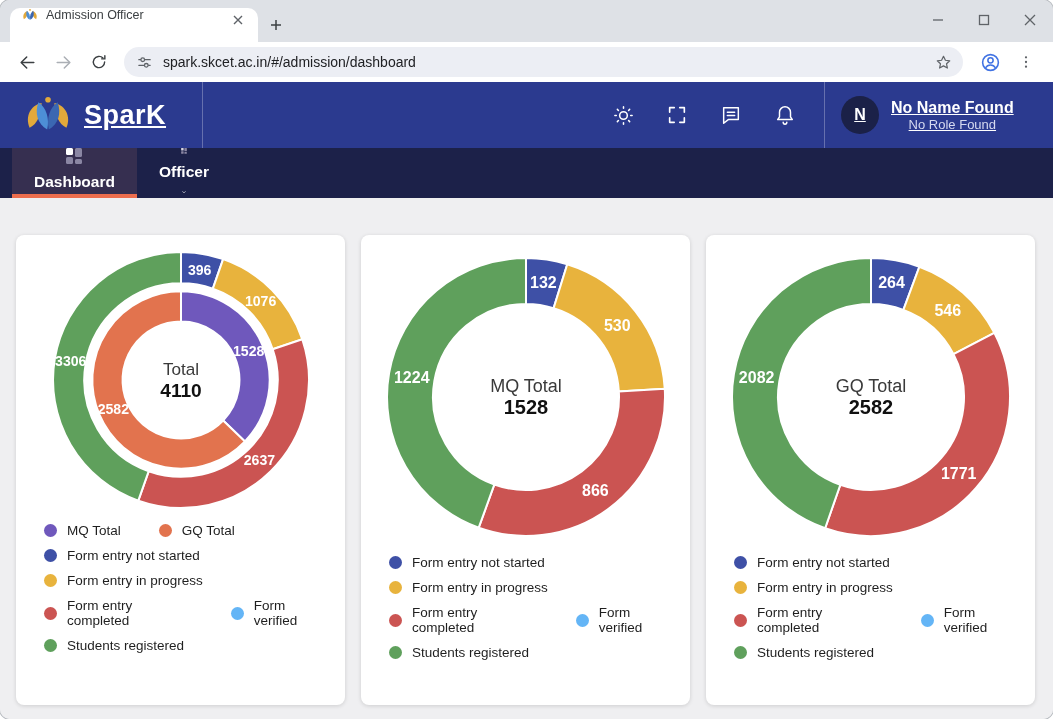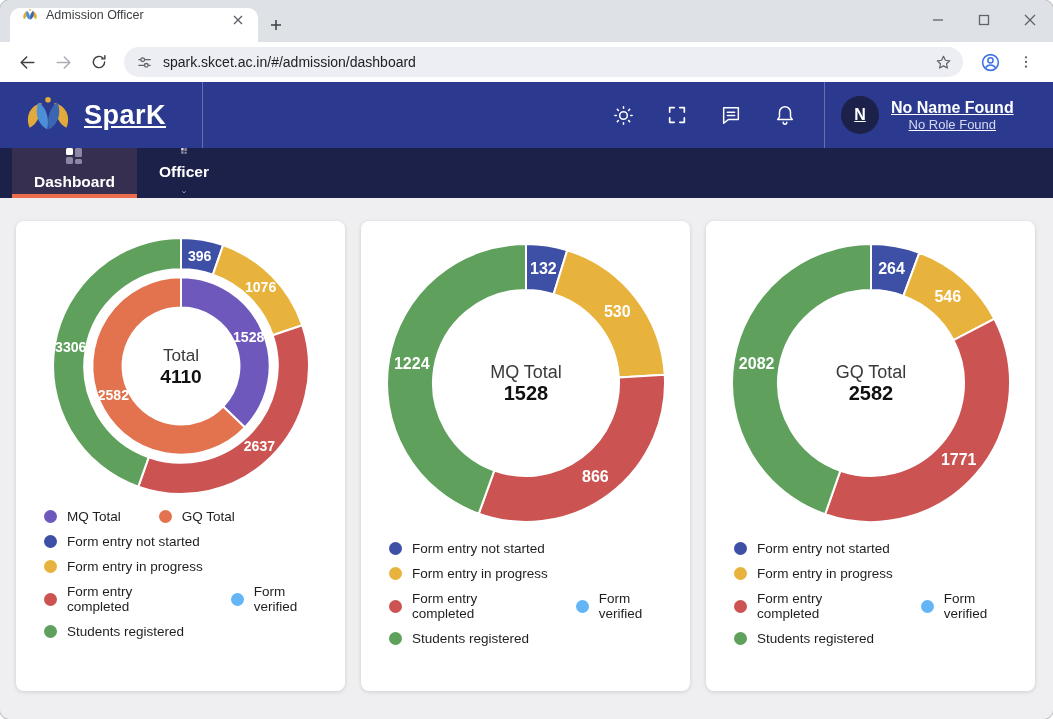--- a/index.html
+++ b/index.html
@@ -39,21 +39,21 @@
   .profile-name{font-size:16px;font-weight:700;line-height:1.2;}
   .profile-role{font-size:13px;color:#d6daf0;text-align:center;}
 
   
   .nav-bar{height:50px;background:#1C2149;display:flex;align-items:stretch;padding-left:12px;}
   .nav-item{display:flex;align-items:center;gap:9px;padding:0 22px;color:#fff;font-size:15.5px;font-weight:700;
             border-bottom:4px solid transparent;cursor:pointer;flex-direction:column;}
   .nav-item.active{background:#362F50;border-bottom-color:#EC6D4D;}
 
   
-  .content{height:521px;background:#efeff1;display:flex;gap:16px;padding:23px 16px 0 16px;box-sizing:border-box;}
+  .content{height:521px;background:#efeff1;display:flex;gap:16px;padding:37px 16px 0 16px;box-sizing:border-box;}
   .card{background:#fff;border-radius:8px;box-shadow:0 1px 4px rgba(0,0,0,.14);width:329px;height:470px;
         padding:14px 16px;box-sizing:border-box;}
   .chart-wrap{display:flex;justify-content:center;}
   .donut-svg.dbl{width:262px;height:262px;}
   .donut-svg.sgl{width:284px;height:284px;margin-top:6px;}
   .seg-label{fill:#fff;font-weight:600;text-anchor:middle;font-family:"Liberation Sans",sans-serif;}
   .center-title{fill:#3a3a3a;text-anchor:middle;font-family:"Liberation Sans",sans-serif;}
   .center-value{fill:#111;text-anchor:middle;font-weight:700;font-family:"Liberation Sans",sans-serif;}
   .legend{margin-top:12px;padding-left:12px;display:flex;flex-direction:column;gap:10px;}
   .legend.tall{margin-top:16px;}

